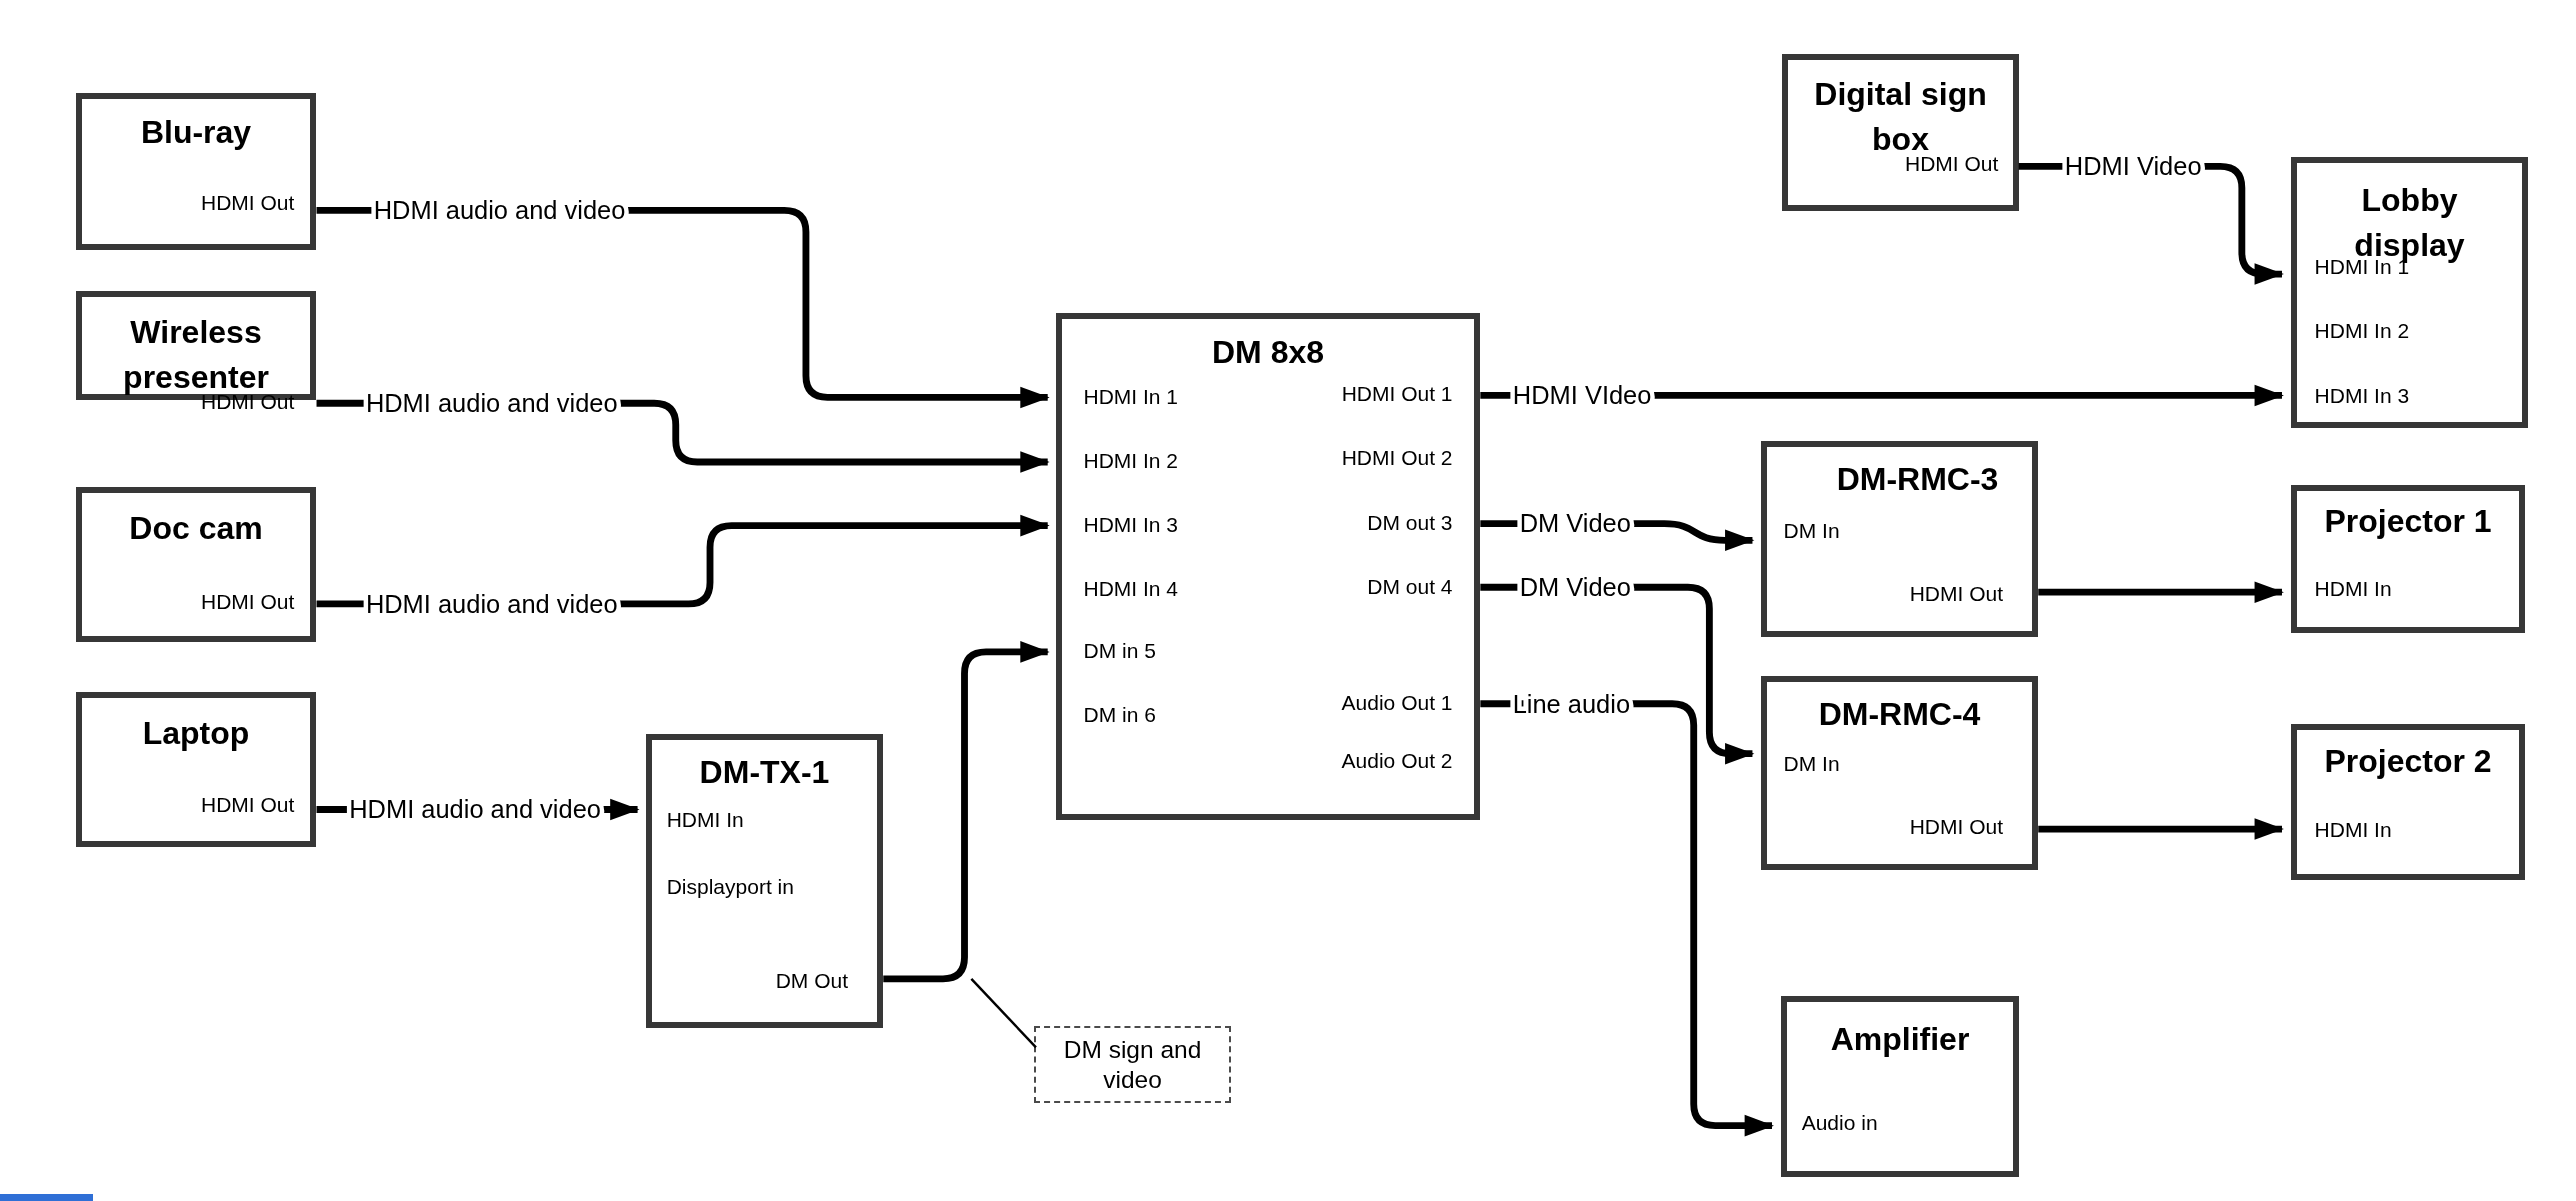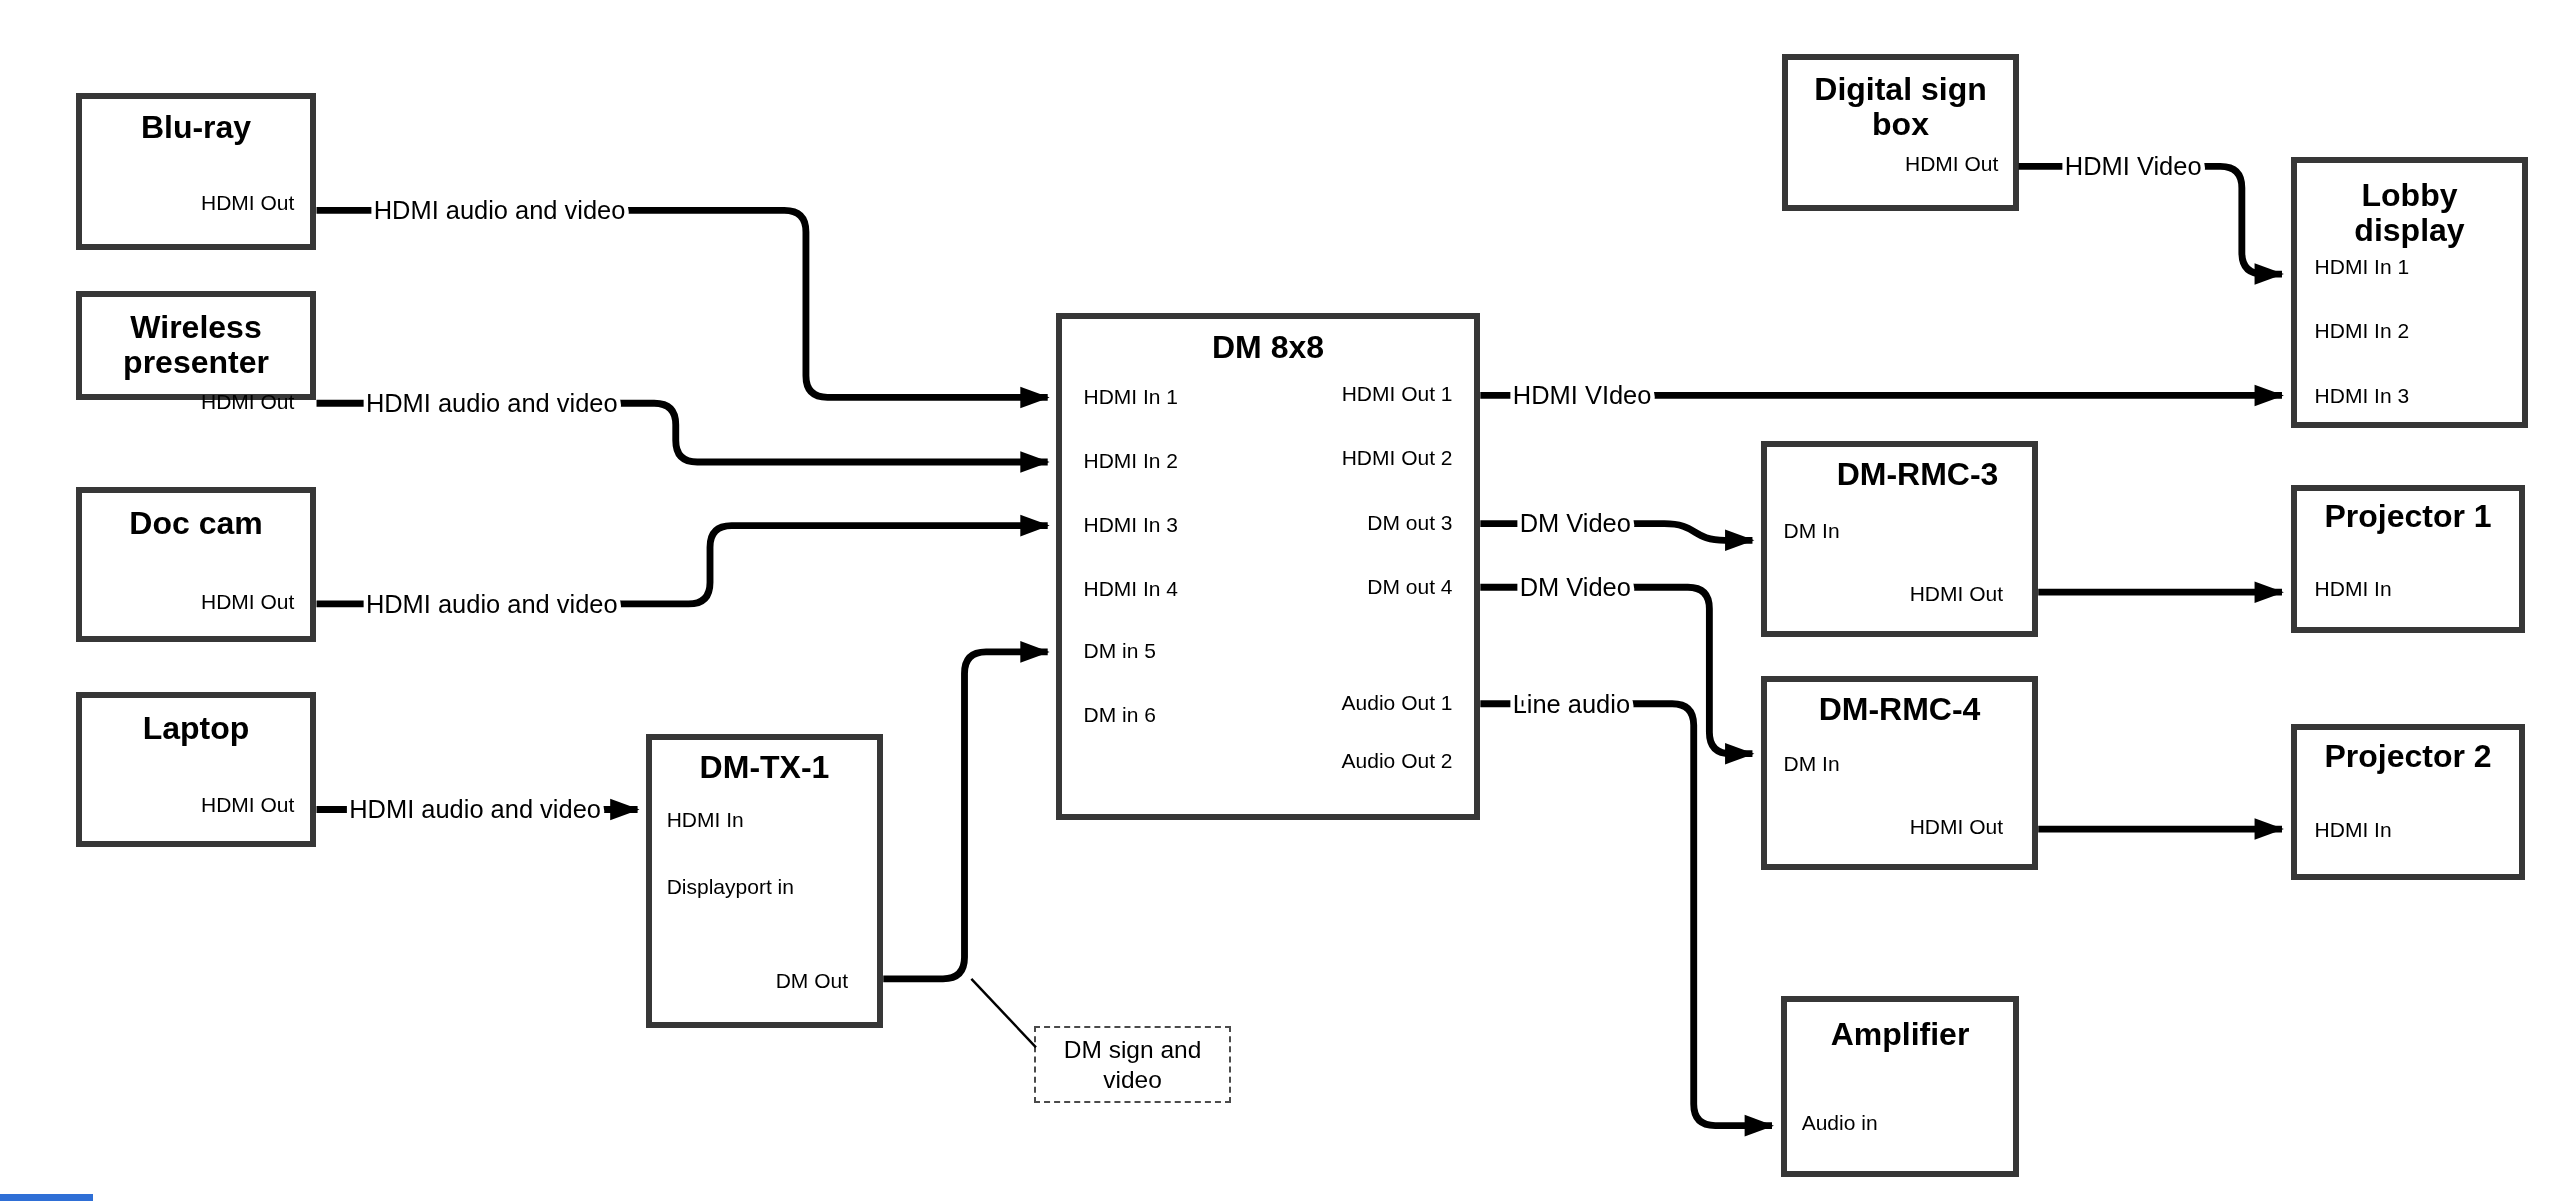--- a/index.html
+++ b/index.html
@@ -1,20 +1,20 @@
 <!DOCTYPE html>
 <html><head>
 <meta charset="utf-8">
 <style>
   html,body{margin:0;padding:0;background:#ffffff;}
   #canvas{position:relative;width:2576px;height:1201px;background:#ffffff;overflow:hidden;
           font-family:"Liberation Sans",sans-serif;color:#000;}
   .node{position:absolute;background:#fff;border:6.9px solid #373737;box-sizing:border-box;}
   .node-title{position:absolute;left:0;right:0;text-align:center;font-weight:bold;
-              font-size:32px;line-height:35px;white-space:normal;}
+              font-size:32px;line-height:45px;white-space:normal;}
   .node-title .inner{display:inline-block;}
   .port{position:absolute;font-size:21px;line-height:27.4px;height:27.4px;white-space:nowrap;}
   .port.left{text-align:left;}
   .port.right{text-align:right;}
   .callout{position:absolute;border:2.9px dashed #4a4a4a;box-sizing:border-box;
            display:flex;align-items:center;justify-content:center;text-align:center;
            font-size:24.5px;line-height:30px;}
   .callout .inner{width:191px;}
   svg.edges{position:absolute;left:0;top:0;pointer-events:none;}
   .edge{stroke:#000;stroke-width:7;fill:none;stroke-linejoin:round;}

